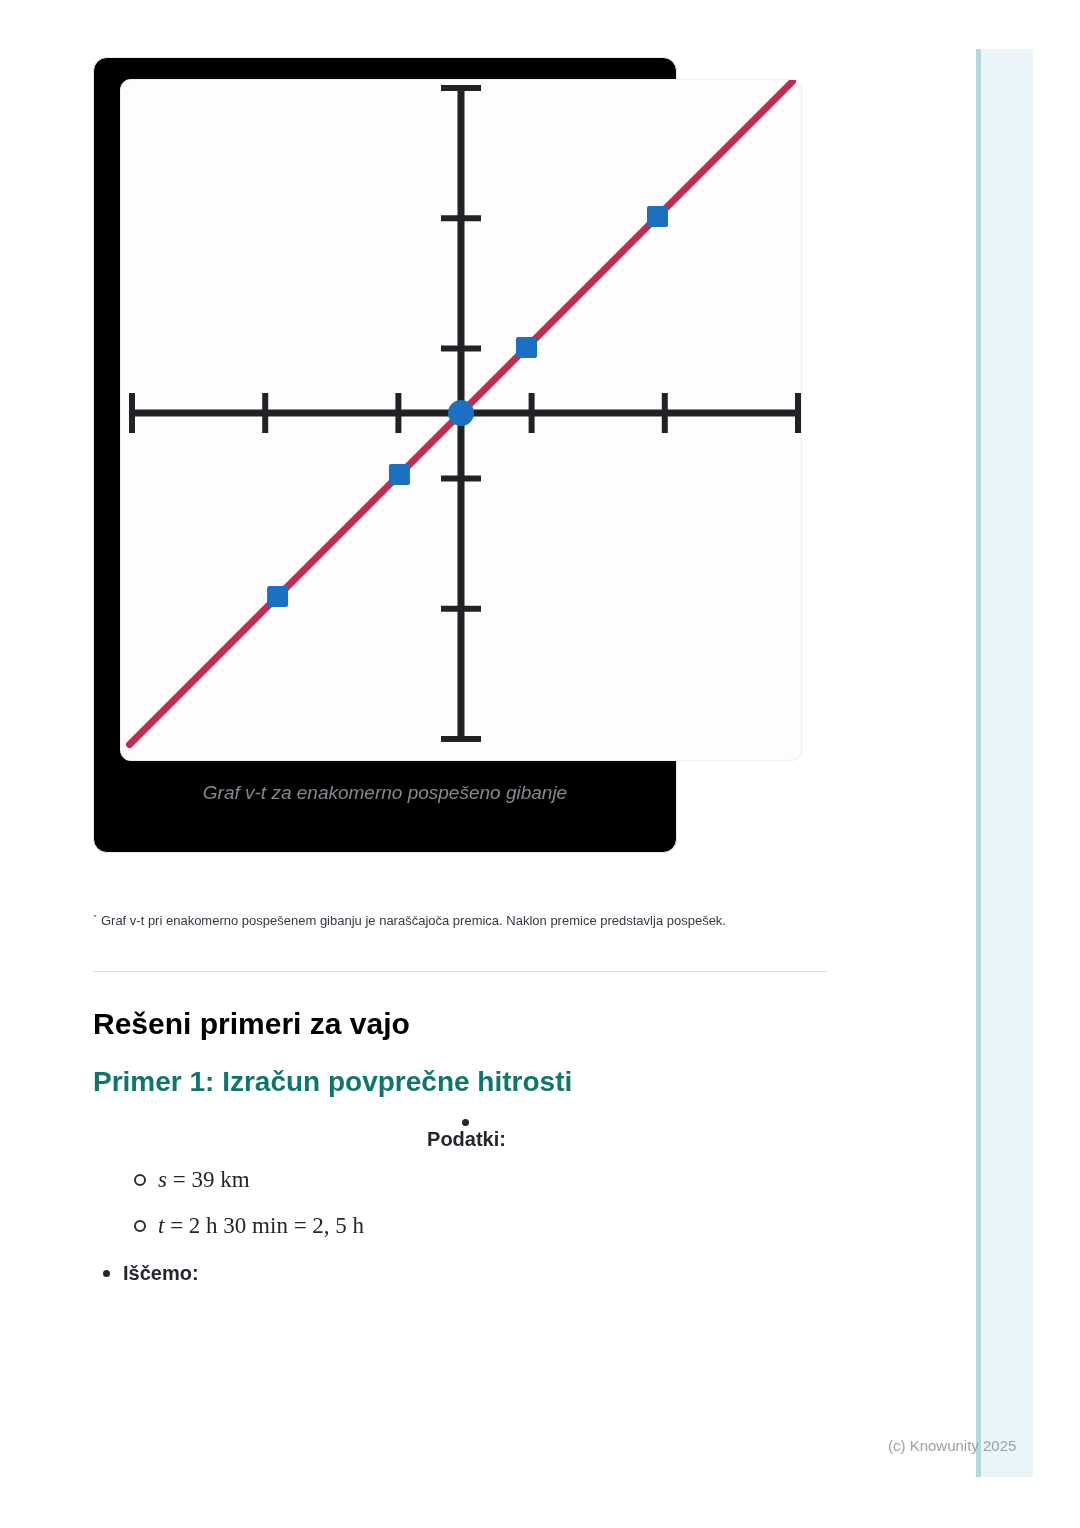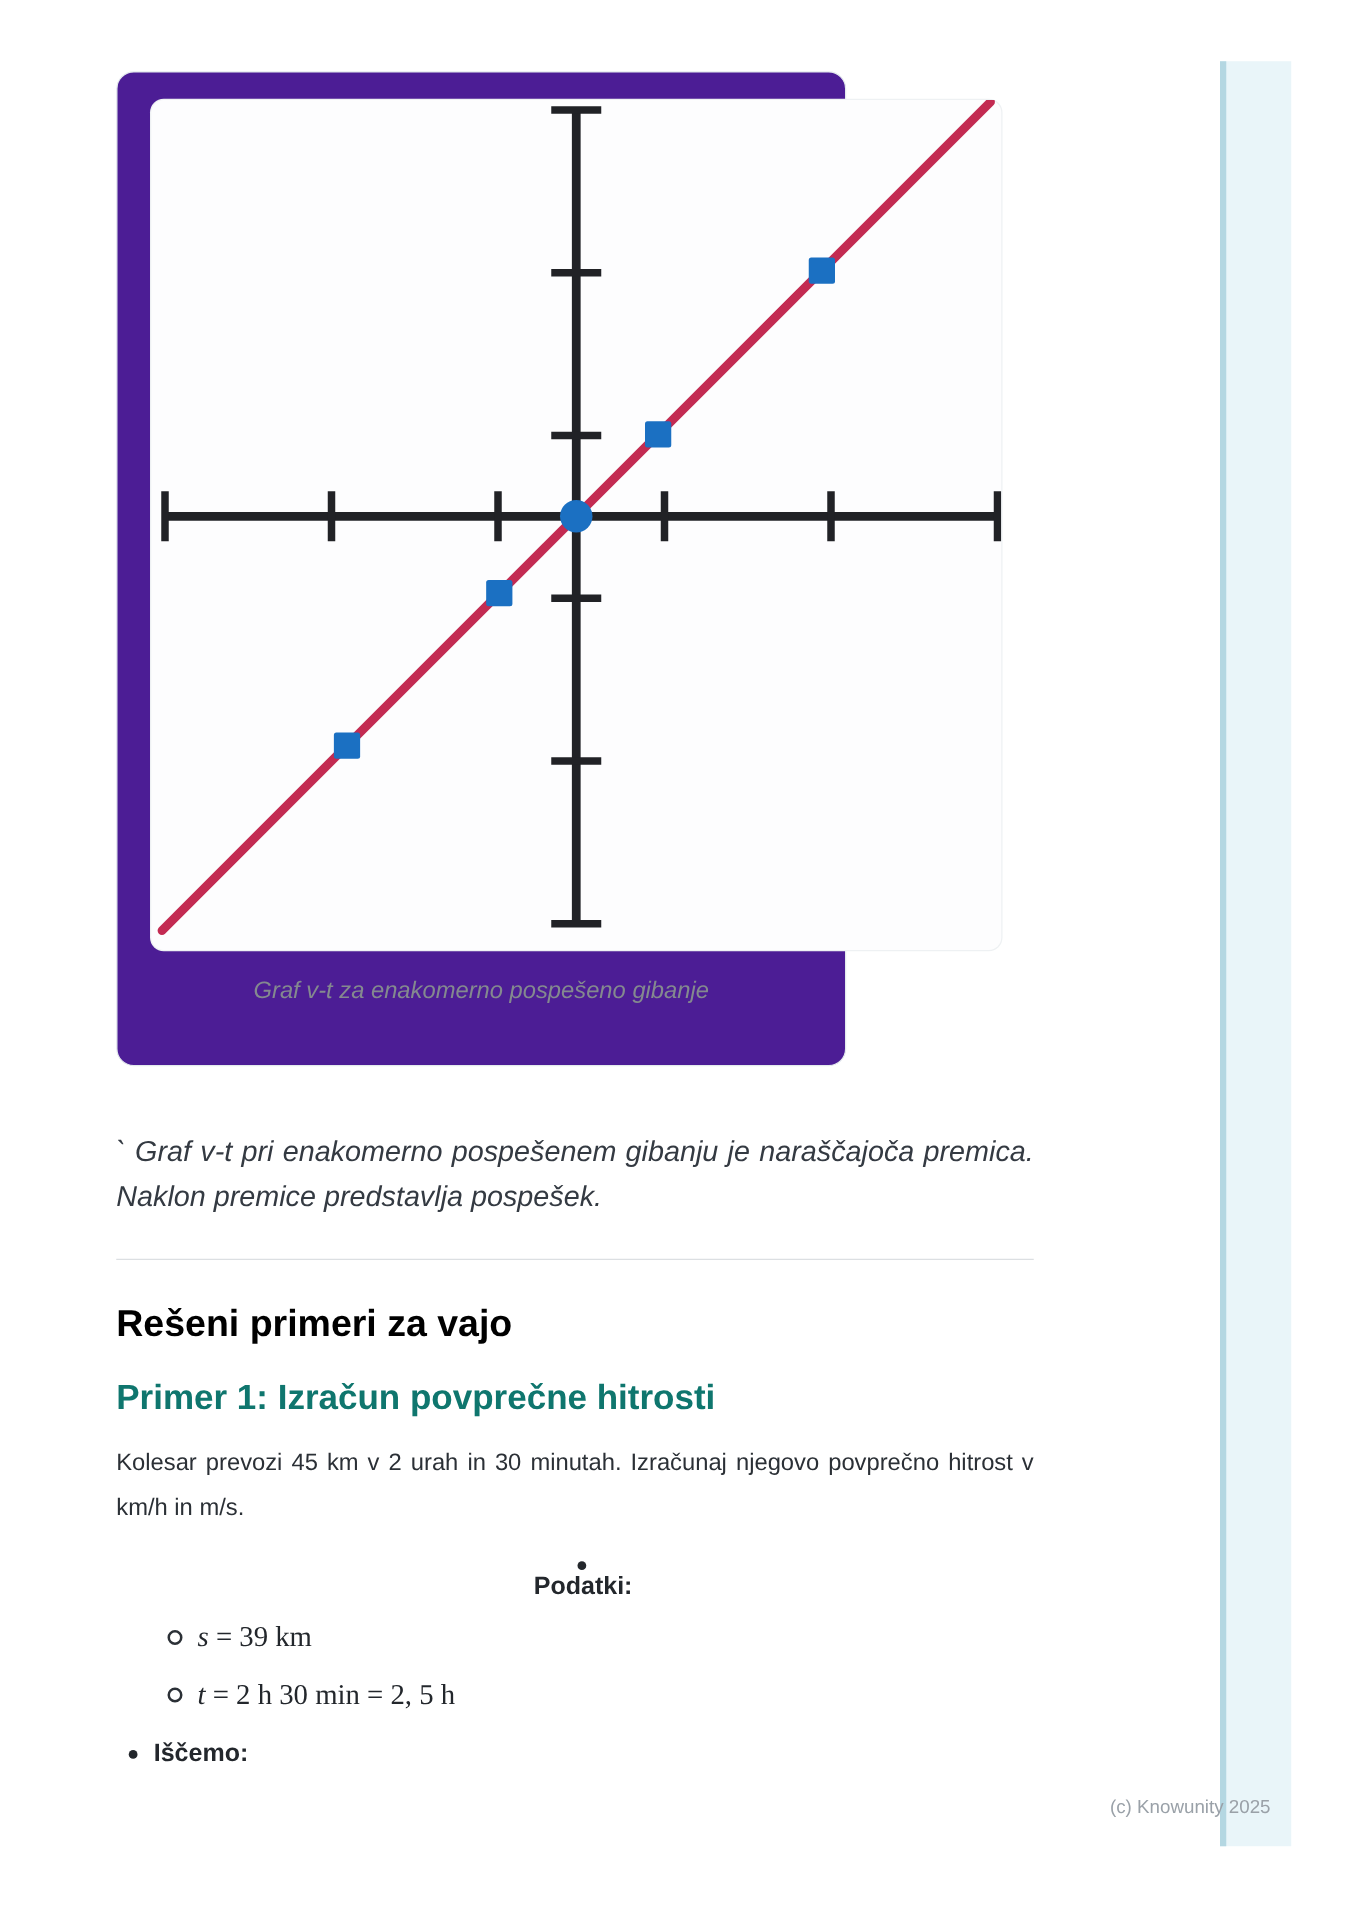--- a/index.html
+++ b/index.html
@@ -8,40 +8,40 @@
     font-family:"Liberation Sans",sans-serif;overflow:hidden;
   }
   
   .side-bar{
     position:absolute;left:976px;top:49px;width:52px;height:1428px;
     background:#e9f5f9;border-left:5px solid #b4d7e2;z-index:1;
   }
   
   .figure-card{
     position:absolute;left:93px;top:57px;width:584px;height:796px;
-    background:#4c1d95;border:1px solid #e4eaed;border-radius:14px;
+    background:#000000;border:1px solid #e4eaed;border-radius:14px;
     box-sizing:border-box;z-index:2;padding-left:35px;
   }
   .figure-box{
     position:absolute;left:27px;top:22px;width:680px;height:680px;
     background:#fdfdfe;border-radius:10px;
     box-shadow:0 0 0 1px #eef1f3;
   }
   .figure-box svg{display:block;}
   .figure-caption{
     position:absolute;left:0;top:724px;width:100%;text-align:center;
     font-style:italic;font-size:19px;color:#84898f;
   }
   
   .content{
     position:absolute;left:93px;top:853px;width:734px;z-index:2;
     color:#2b3036;
   }
   .note{
-    margin:50px 0 0 0;font-style:italic;font-size:23px;line-height:36px;
+    margin:50px 0 0 0;font-size:13px;line-height:36px;
     text-align:justify;color:#343a42;
   }
   .divider{
     border:none;border-top:1px solid #dcdfe2;margin:32px 0 0 0;height:0;
   }
   .section-heading{
     margin:34px 0 0 0;font-size:30px;line-height:36px;font-weight:700;
     color:#000000;
   }
   .example-title{
@@ -116,21 +116,20 @@
 
 <div class="content">
   <p class="note">` Graf v-t pri enakomerno pospešenem gibanju je naraščajoča premica. Naklon premice predstavlja pospešek.</p>
 
   <hr class="divider">
 
   <h1 class="section-heading">Rešeni primeri za vajo</h1>
 
   <h2 class="example-title">Primer 1: Izračun povprečne hitrosti</h2>
 
-  <p class="body-text">Kolesar prevozi 45 km v 2 urah in 30 minutah. Izračunaj njegovo povprečno hitrost v km/h in m/s.</p>
 
   <div class="list">
 
     <div class="li1">
       <span class="dot"></span>
       <span class="lbl">Podatki:</span>
     </div>
 
     <div class="li2">
       <span class="ring"></span>

